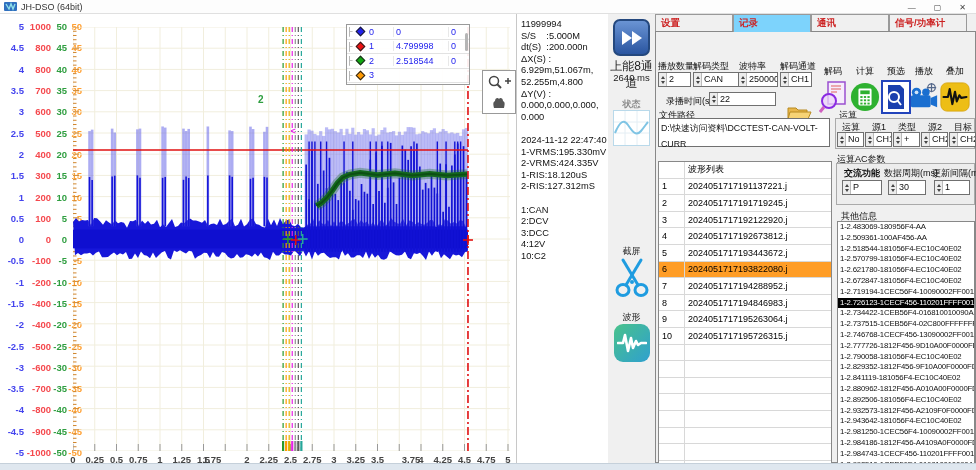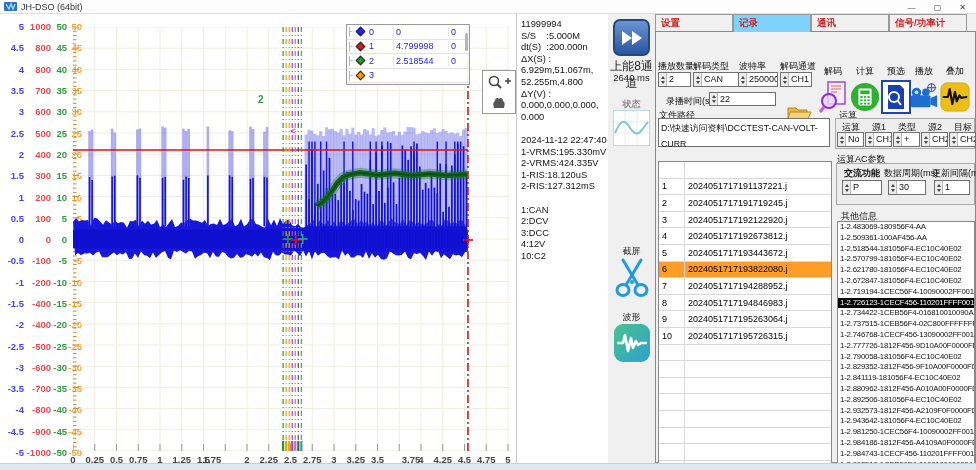--- a/index.html
+++ b/index.html
@@ -906,20 +906,21 @@
             <i class="up"></i>
             <i class="dn"></i>
           </span>
           <span class="val">1</span>
         </div>
       </div>
 
     <div class="wavetable" id="wavetable">
         <div class="wt-row header">
           <span class="wt-num"></span>
+          <span class="wt-name">波形列表</span>
         </div>
         <div class="wt-row">
           <span class="wt-num">1</span>
           <span class="wt-name">2024051717191137221.j</span>
         </div>
         <div class="wt-row">
           <span class="wt-num">2</span>
           <span class="wt-name">2024051717191719245.j</span>
         </div>
         <div class="wt-row">

